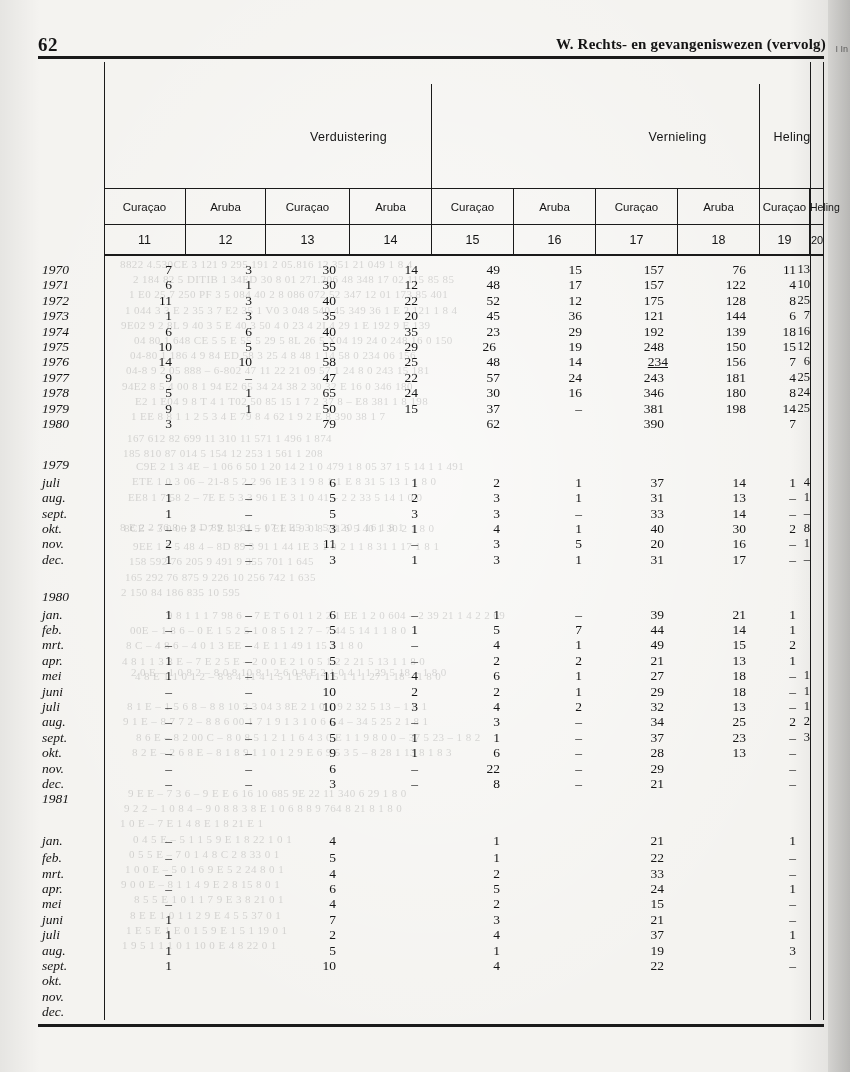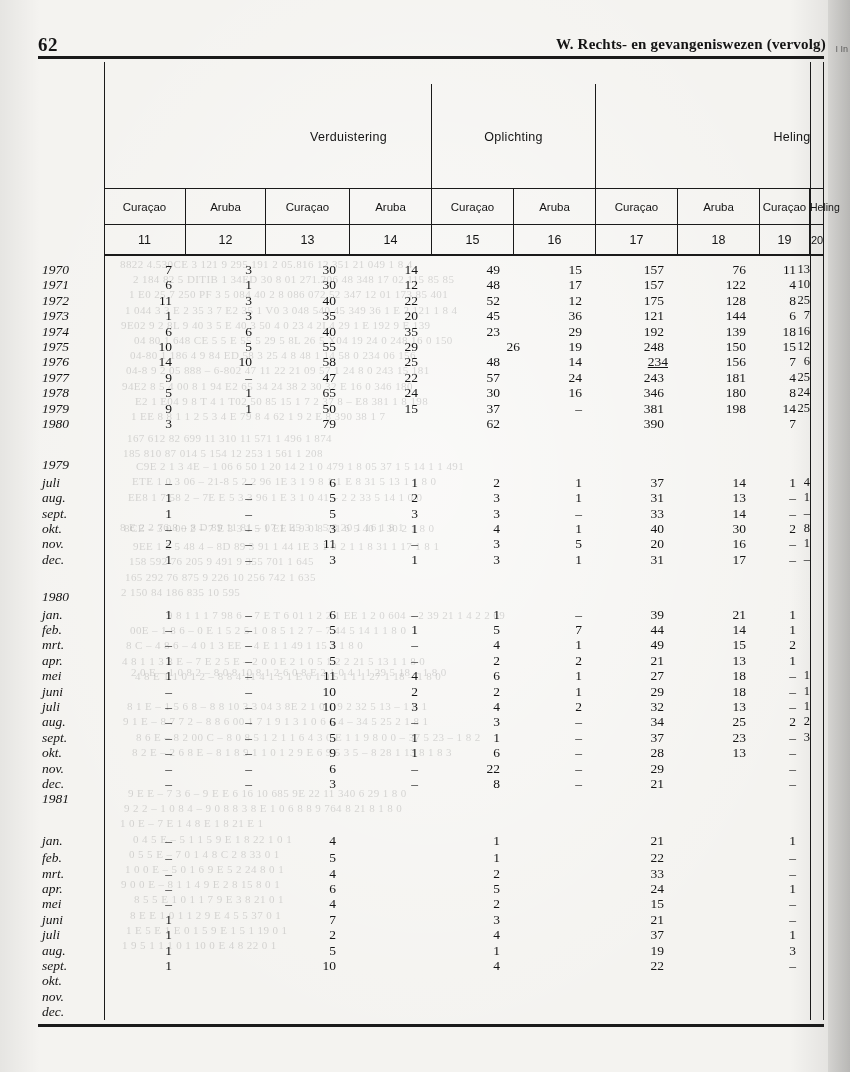--- a/index.html
+++ b/index.html
@@ -298,22 +298,22 @@
     </div>
 
   <div class="tbl"></div>
   <div class="vsep" id="vsep-19" style="left: 810px;"></div>
 
   <div class="hdr-band">
     <div class="hdr-groups" id="hdr-groups">
         <div class="grp" style="left: 162px; width: 166px;">
           <div class="grp-label">Verduistering</div>
         </div>
-        <div class="grp" style="left: 328px; width: 164px;">
-          <div class="grp-label">Oplichting</div>
+        <div class="grp" style="left: 492px; width: 164px;">
+          <div class="grp-label">Vernieling</div>
         </div>
         <div class="grp" style="left: 656px; width: 64px;">
           <div class="grp-label">Heling</div>
         </div>
       </div>
     <div class="hdr-sub" id="hdr-sub">
         <div class="sub" style="left: 0px; width: 82px;">Curaçao</div>
         <div class="sub" style="left: 82px; width: 80px;">Aruba</div>
         <div class="sub" style="left: 162px; width: 84px;">Curaçao</div>
         <div class="sub" style="left: 246px; width: 82px;">Aruba</div>
@@ -403,21 +403,21 @@
         <div class="cell" style="right: 78px;">139</div>
         <div class="cell" style="right: 28px;">18</div>
         <div class="cell" style="right: 14px; font-size: 12.5px;">16</div>
       </div>
       <div class="row" style="top: 83px;">
         <div class="lbl">1975</div>
         <div class="cell" style="right: 652px;">10</div>
         <div class="cell" style="right: 572px;">5</div>
         <div class="cell" style="right: 488px;">55</div>
         <div class="cell" style="right: 406px;">29</div>
-        <div class="cell" style="right: 304px;">26</div>
+        <div class="cell" style="right: 328px;">26</div>
         <div class="cell" style="right: 242px;">19</div>
         <div class="cell" style="right: 160px;">248</div>
         <div class="cell" style="right: 78px;">150</div>
         <div class="cell" style="right: 28px;">15</div>
         <div class="cell" style="right: 14px; font-size: 12.5px;">12</div>
       </div>
       <div class="row" style="top: 98.4px;">
         <div class="lbl">1976</div>
         <div class="cell" style="right: 652px;">14</div>
         <div class="cell" style="right: 572px;">10</div>

